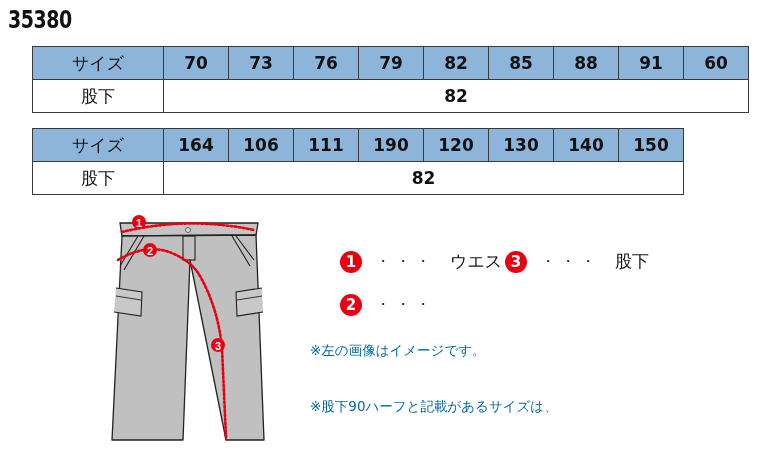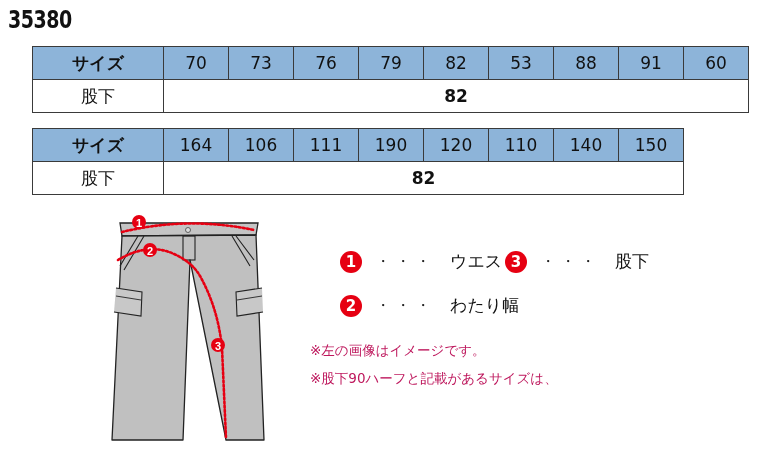--- a/index.html
+++ b/index.html
@@ -2,52 +2,52 @@
 <html><head>
 <meta charset="utf-8">
 <style>
   html, body { margin: 0; padding: 0; background: #ffffff; }
   body { width: 780px; height: 464px; position: relative; overflow: hidden;
          font-family: "DejaVu Sans", "Liberation Sans", sans-serif; color: #111; }
   .code { position: absolute; left: 8px; top: 6px; font-family: "DejaVu Sans Condensed", "DejaVu Sans", sans-serif;
           font-weight: bold; font-size: 24px; letter-spacing: -0.5px; color: #111; transform: scaleX(0.88); transform-origin: left top; }
   table.size { position: absolute; border-collapse: collapse; table-layout: fixed; }
   table.size td { border: 1.5px solid #3a3a3a; text-align: center; padding: 0; height: 32px; }
-  table.size tr.hdr td { background: #8db4d9; font-weight: normal; font-size: 17px; }
-  table.size tr.hdr td.lbl { font-weight: bold; font-size: 17px; margin-left: 11px; }
+  table.size tr.hdr td { background: #8db4d9; font-weight: bold; font-size: 17px; }
+  table.size tr.hdr td.lbl { font-weight: normal; font-size: 17px; margin-left: 11px; }
   table.size tr.row td { background: #fff; font-size: 17px; }
   table.size tr.row td.val { font-weight: bold; }
   #t1 { left: 32px; top: 46px; width: 716px; }
   #t2 { left: 32px; top: 128px; width: 651px; }
   .pants { position: absolute; left: 108px; top: 208px; width: 162px; height: 240px; }
   .legend { position: absolute; font-size: 17px; display: flex; align-items: center; }
   .badge { width: 22px; height: 22px; border-radius: 50%; background: #e60012; color: #fff;
            font-weight: bold; font-size: 15px; display: inline-flex; align-items: center; justify-content: center; }
   .dots { margin: 0 14px 0 14px; letter-spacing: 6px; font-size: 14px; }
-  .note { position: absolute; font-size: 13.5px; line-height: 20px; color: #be185d; }
+  .note { position: absolute; font-size: 13.5px; line-height: 20px; color: #0369a1; }
 </style>
 </head>
 <body>
 
 <div class="code">35380</div>
 
 <table class="size" id="t1">
   <colgroup>
       <col style="width:131px">
       <col span="9" style="width:65px">
     </colgroup>
   <tbody>
       <tr class="hdr">
     <td class="lbl">サイズ</td>
     <td>70</td>
     <td>73</td>
     <td>76</td>
     <td>79</td>
     <td>82</td>
-    <td>53</td>
+    <td>85</td>
     <td>88</td>
     <td>91</td>
     <td>60</td>
   </tr>
   <tr class="row">
     <td>股下</td>
     <td class="val" colspan="9">82</td>
   </tr>
 </tbody>
   </table>
@@ -58,21 +58,21 @@
       <col span="8" style="width:65px">
     </colgroup>
   <tbody>
       <tr class="hdr">
     <td class="lbl">サイズ</td>
     <td>164</td>
     <td>106</td>
     <td>111</td>
     <td>190</td>
     <td>120</td>
-    <td>110</td>
+    <td>130</td>
     <td>140</td>
     <td>150</td>
   </tr>
   <tr class="row">
     <td>股下</td>
     <td class="val" colspan="8">82</td>
   </tr>
 </tbody>
   </table>
 
@@ -119,21 +119,20 @@
   <span>ウエスト</span>
 </div>
 <div class="legend" style="left:505px; top:250px;">
   <span class="badge">3</span>
   <span class="dots">・・・</span>
   <span>股下</span>
 </div>
 <div class="legend" style="left:340px; top:294px;">
   <span class="badge">2</span>
   <span class="dots">・・・</span>
-  <span>わたり幅</span>
 </div>
 
 <div class="note" style="left:310px; top:340px;">
   <div>※左の画像はイメージです。</div>
 </div>
-<div class="note" style="left:310px; top:368px;">
+<div class="note" style="left:310px; top:396px;">
   <div>※股下90ハーフと記載があるサイズは、</div>
 </div>
 
 </body></html>

